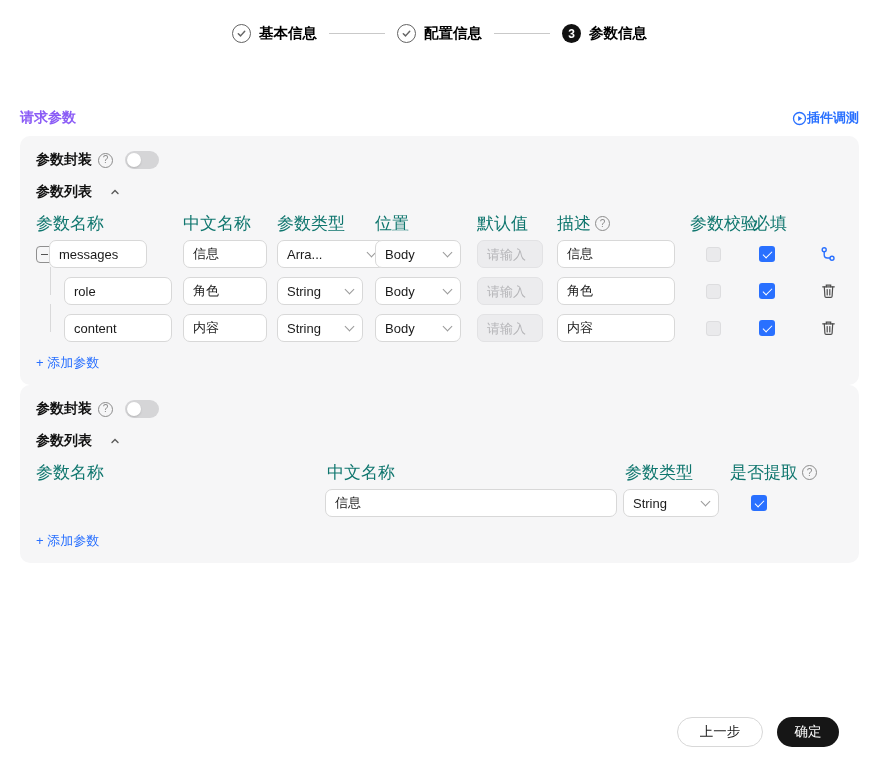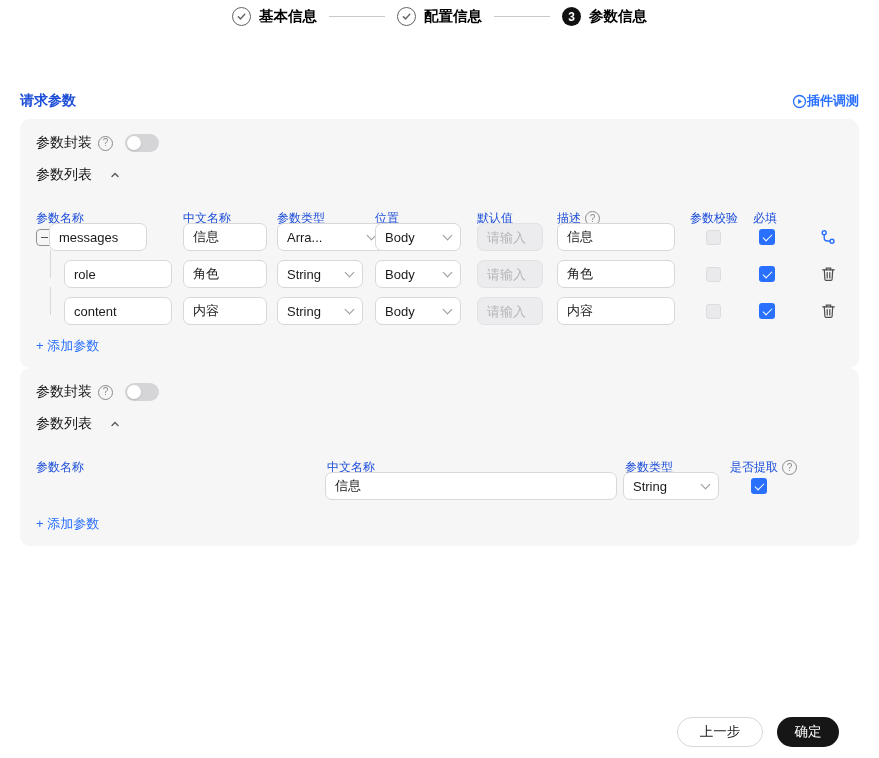--- a/index.html
+++ b/index.html
@@ -6,59 +6,59 @@
   html,body { width: 879px; height: 758px; }
   body {
     background: #fff;
     font-family: "Liberation Sans", "DejaVu Sans", sans-serif;
     font-size: 13px;
     color: #1a1a1a;
   }
   .page { position: relative; width: 879px; height: 758px; overflow: hidden; }
 
   
-  .steps { display: flex; align-items: center; justify-content: center; padding-top: 7px; }
+  .steps { display: flex; align-items: center; justify-content: center; padding-top: 24px; }
   .step { display: flex; align-items: center; gap: 8px; }
   .step-circle {
     width: 19px; height: 19px; border-radius: 50%;
     display: flex; align-items: center; justify-content: center; flex: 0 0 auto;
   }
   .step-circle.done { border: 1.5px solid #636363; }
   .step-circle.current { background: #111; color: #fff; font-size: 12px; font-weight: bold; }
   .step-label { font-weight: bold; font-size: 14.5px; color: #000; }
   .step-line { width: 56px; height: 1.5px; background: #c9c9c9; margin: 0 12px; }
 
   
   .section-head { display: flex; align-items: center; justify-content: space-between; margin: 0 20px 9px 20px; }
   .section-head.req { margin-top: 66px; }
   .section-head.resp { margin-top: 30px; }
-  .section-title { font-weight: bold; font-size: 14px; color: #1d4ed8; }
+  .section-title { font-weight: bold; font-size: 14px; color: #8b5cf6; }
   .debug-link { display: flex; align-items: center; color: #2970ff; font-size: 13px; font-weight: bold; cursor: pointer; }
   .stream-wrap { display: flex; align-items: center; gap: 8px; }
   .stream-label { font-size: 13.5px; color: #1a1a1a; }
 
   
   .panel { margin: 0 20px; background: #f6f6f7; border-radius: 10px; padding: 13px 16px; }
   .flex-row { display: flex; align-items: center; }
   .encap-row { gap: 6px; margin-bottom: 12px; height: 22px; }
   .list-row { gap: 18px; margin-bottom: 8px; height: 18px; cursor: pointer; }
-  .bold-label { font-weight: normal; font-size: 14px; color: #111; }
+  .bold-label { font-weight: bold; font-size: 14px; color: #111; }
   .help {
     width: 15px; height: 15px; border: 1px solid #8c8c8c; border-radius: 50%;
     color: #8c8c8c; font-size: 10px; display: inline-flex; align-items: center; justify-content: center;
     cursor: pointer; flex: 0 0 auto; line-height: 1;
   }
   .help::after { content: "?"; }
   .toggle { width: 34px; height: 18px; border-radius: 9px; background: #d5d5d7; position: relative; cursor: pointer; margin-left: 6px; flex: 0 0 auto; }
   .toggle .knob { position: absolute; top: 2px; left: 2px; width: 14px; height: 14px; border-radius: 50%; background: #fff; box-shadow: 0 1px 2px rgba(0,0,0,.15); }
   .toggle.knob-right .knob { left: auto; right: 2px; }
 
   
   .thead { position: relative; height: 27px; }
-  .th { position: absolute; top: 18px; font-size: 12px; color: #1d4ed8; white-space: nowrap; display: inline-flex; align-items: center; gap: 4px; }
+  .th { position: absolute; top: 3px; font-size: 17px; color: #0f766e; white-space: nowrap; display: inline-flex; align-items: center; gap: 4px; }
   .trow { position: relative; height: 37px; }
   .rrow { position: relative; height: 40px; }
   .cell-input {
     position: absolute; top: 4px; height: 28px;
     border: 1px solid #d8d8d8; border-radius: 7px; background: #fff;
     padding: 0 9px; font-size: 13px; color: #1a1a1a;
     font-family: "Liberation Sans", "DejaVu Sans", sans-serif; outline: none;
   }
   .cell-input.disabled { background: #ececee; border-color: #e2e2e4; color: #b5b5b8; }
   .cell-input::placeholder { color: #b5b5b8; }

